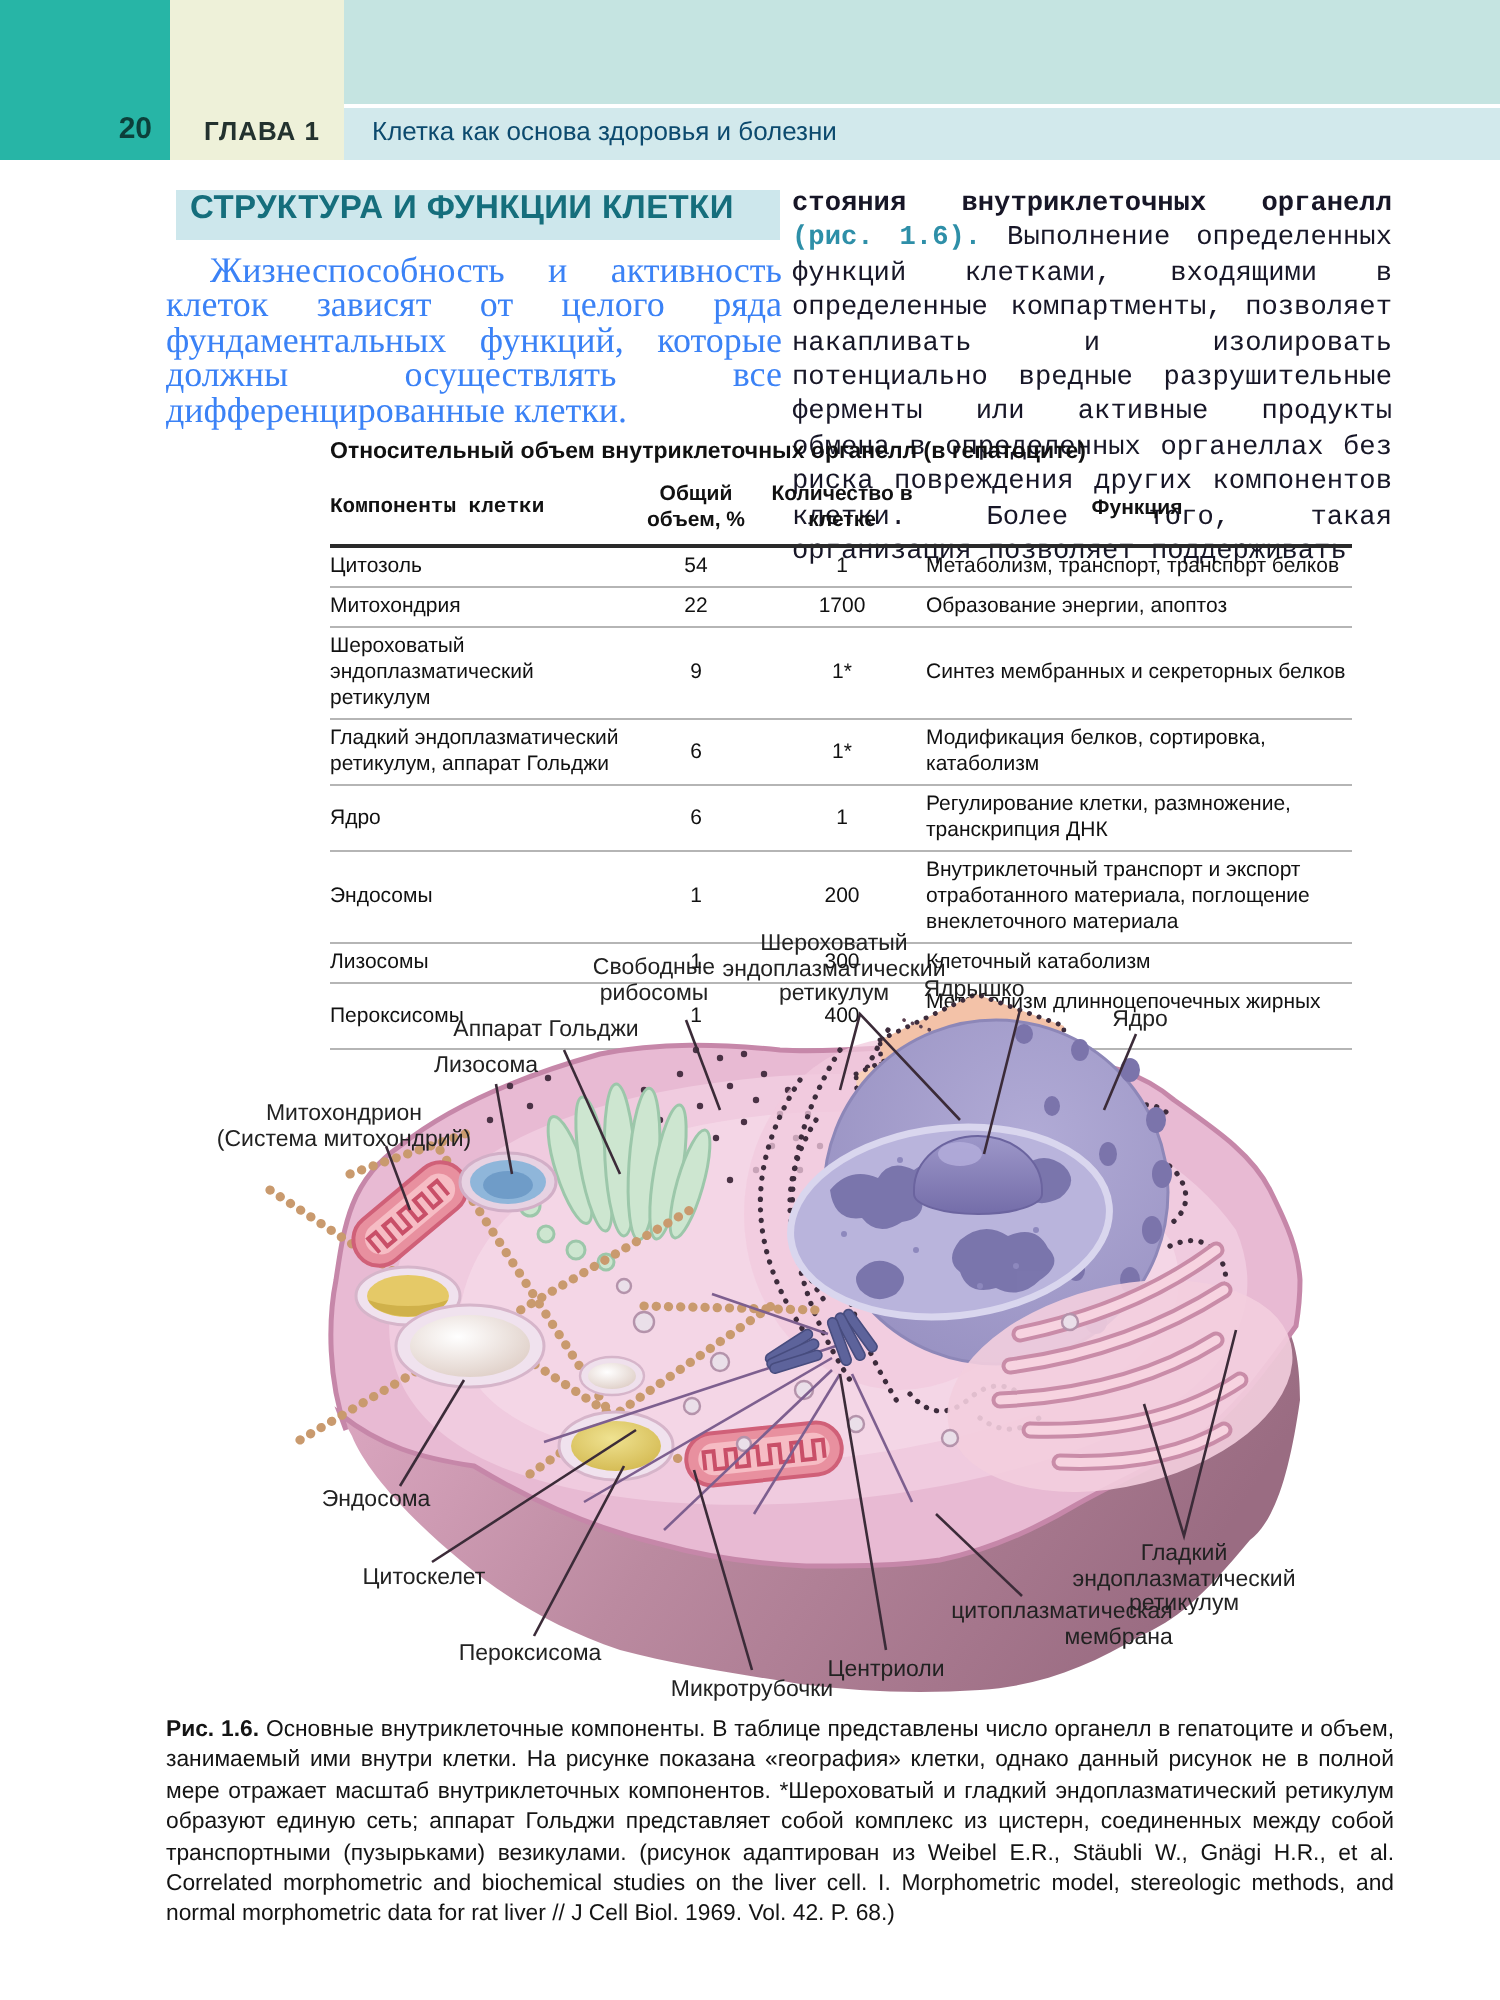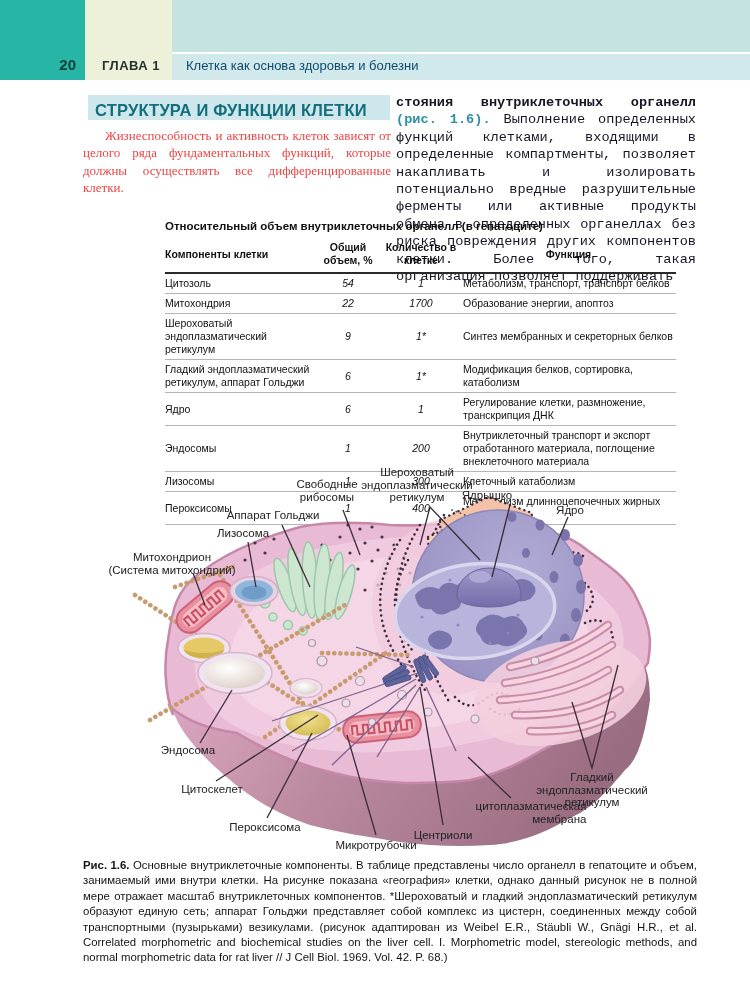--- a/index.html
+++ b/index.html
@@ -11,42 +11,42 @@
   .hdr-cream{position:absolute;left:85px;top:0;width:87px;height:80px;background:#eef1d9;}
   .hdr-blue{position:absolute;left:172px;top:0;width:578px;height:80px;background:#c5e4e1;}
   .hdr-blue-band{position:absolute;left:172px;top:54px;width:578px;height:26px;background:#d2e9ec;}
   .hdr-rule{position:absolute;left:172px;top:52px;width:578px;height:2px;background:#ffffff;}
   .page-num{position:absolute;left:0;top:56px;width:76px;text-align:right;
             font-weight:bold;font-size:15px;color:#0c3f3a;}
   .chap{position:absolute;left:102px;top:58px;font-weight:bold;font-size:13px;color:#23322f;letter-spacing:.5px;}
   .chap-title{position:absolute;left:186px;top:58px;font-size:13px;color:#0c4a6e;}
   
   .sec-box{position:absolute;left:88px;top:95px;width:302px;height:25px;background:#cde7ec;
-           display:flex;align-items:flex-end;}
+           display:flex;align-items:flex-start;}
   .sec-box span{font-weight:bold;font-size:16.5px;color:#156e7c;padding-left:7px;letter-spacing:.2px;}
   .colL{position:absolute;left:83px;top:127px;width:308px;font-family:"Liberation Serif",serif;
-        font-size:13px;line-height:17.4px;text-align:justify;color:#ef4444;}
+        font-size:18px;line-height:17.4px;text-align:justify;color:#3b82f6;}
   .colL p{margin:0;text-indent:22px;}
   .colL p.b{font-weight:bold;}
   .colR{position:absolute;left:396px;top:94px;width:300px;font-family:Liberation Mono, monospace;
         font-size:13.6px;line-height:17.4px;text-align:justify;color:#171627;}
   .colR .b{font-weight:bold;}
   .ref{color:#2e8fa8;}
   
   .tbl-title{position:absolute;left:165px;top:220px;font-size:11.5px;font-weight:bold;color:#111;}
   table.org{position:absolute;left:165px;top:237px;width:503px;border-collapse:collapse;
             font-size:10.5px;line-height:13px;color:#111;table-layout:fixed;}
   table.org th{font-weight:bold;vertical-align:middle;padding:4px 2px 5px 0;
                border-bottom:2px solid #2a2a2a;}
-  table.org th:nth-child(1){width:150px;text-align:left;}
+  table.org th:nth-child(1){width:150px;text-align:left;font-family:Liberation Mono, monospace;}
   table.org th:nth-child(2){width:62px;text-align:center;}
   table.org th:nth-child(3){width:80px;text-align:center;}
   table.org th:nth-child(4){width:211px;text-align:center;}
   table.org td{vertical-align:middle;padding:3px 2px 3px 0;border-bottom:1px solid #b5b5b5;}
-  table.org td:nth-child(2),table.org td:nth-child(3){text-align:center;font-style:italic;}
+  table.org td:nth-child(2),table.org td:nth-child(3){text-align:center;}
   
   #figwrap{position:absolute;left:0px;top:460px;width:750px;height:400px;}
   #cellsvg{position:absolute;left:60px;top:5px;}
   .fig-label{position:absolute;transform:translateX(-50%);text-align:center;
              font-size:11.5px;line-height:12.5px;color:#222;white-space:pre-line;}
   
   .caption{position:absolute;left:83px;top:858px;width:614px;font-size:11.4px;line-height:15.4px;
            text-align:justify;color:#141414;}
   .caption .cb{font-weight:bold;}
 </style>

